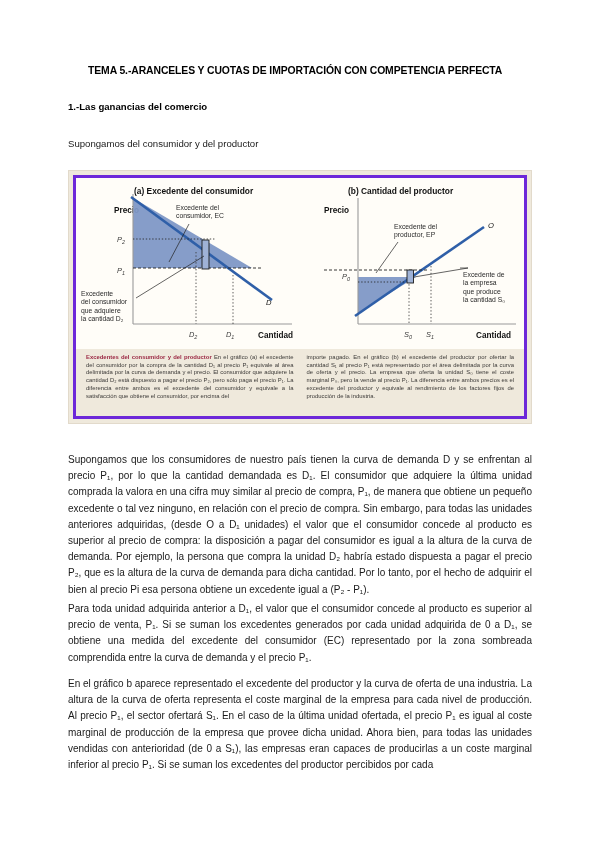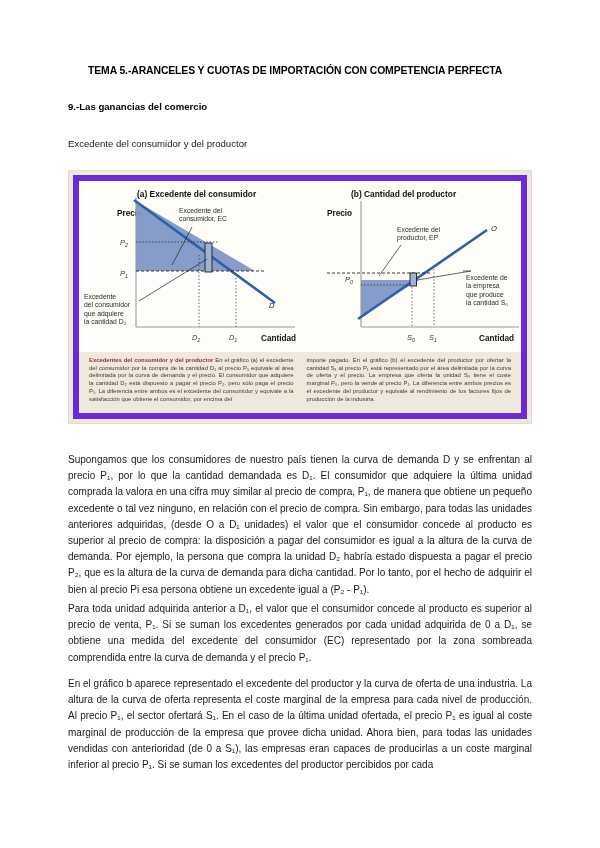--- a/index.html
+++ b/index.html
@@ -64,21 +64,21 @@
     background: #efe9dc;
     border: 1px solid #e2dacb;
     box-sizing: border-box;
     padding: 4px;
   }
   .figure-inner {
     position: relative;
     width: 100%;
     height: 100%;
     background: #fffdf8;
-    border: 6px solid #6d28d9;
+    border: 3px solid #6d28d9;
     box-sizing: border-box;
     overflow: hidden;
   }
   .panels {
     position: absolute;
     left: 0; top: 0;
     width: 100%;
     height: 171px;
     background: #fffdf8;
   }
@@ -158,22 +158,22 @@
     text-align: justify;
     color: #1a1a1a;
   }
 </style>
 </head>
 <body>
 
 <div class="page">
 
   <div class="doc-title">TEMA 5.-ARANCELES Y CUOTAS DE IMPORTACIÓN CON COMPETENCIA PERFECTA</div>
-  <div class="section-head">9.-Las ganancias del comercio</div>
-  <div class="sub-head">Excedente del consumidor y del productor</div>
+  <div class="section-head">1.-Las ganancias del comercio</div>
+  <div class="sub-head">Supongamos del consumidor y del productor</div>
 
   <div class="figure-box">
     <div class="figure-inner">
 
       <div class="panels">
 
         <div class="panel-title a">(a) Excedente del consumidor</div>
         <div class="axis-word" style="left:38px; top:28px;">Precio</div>
         <div class="axis-word" style="left:182px; top:153px;">Cantidad</div>
 

